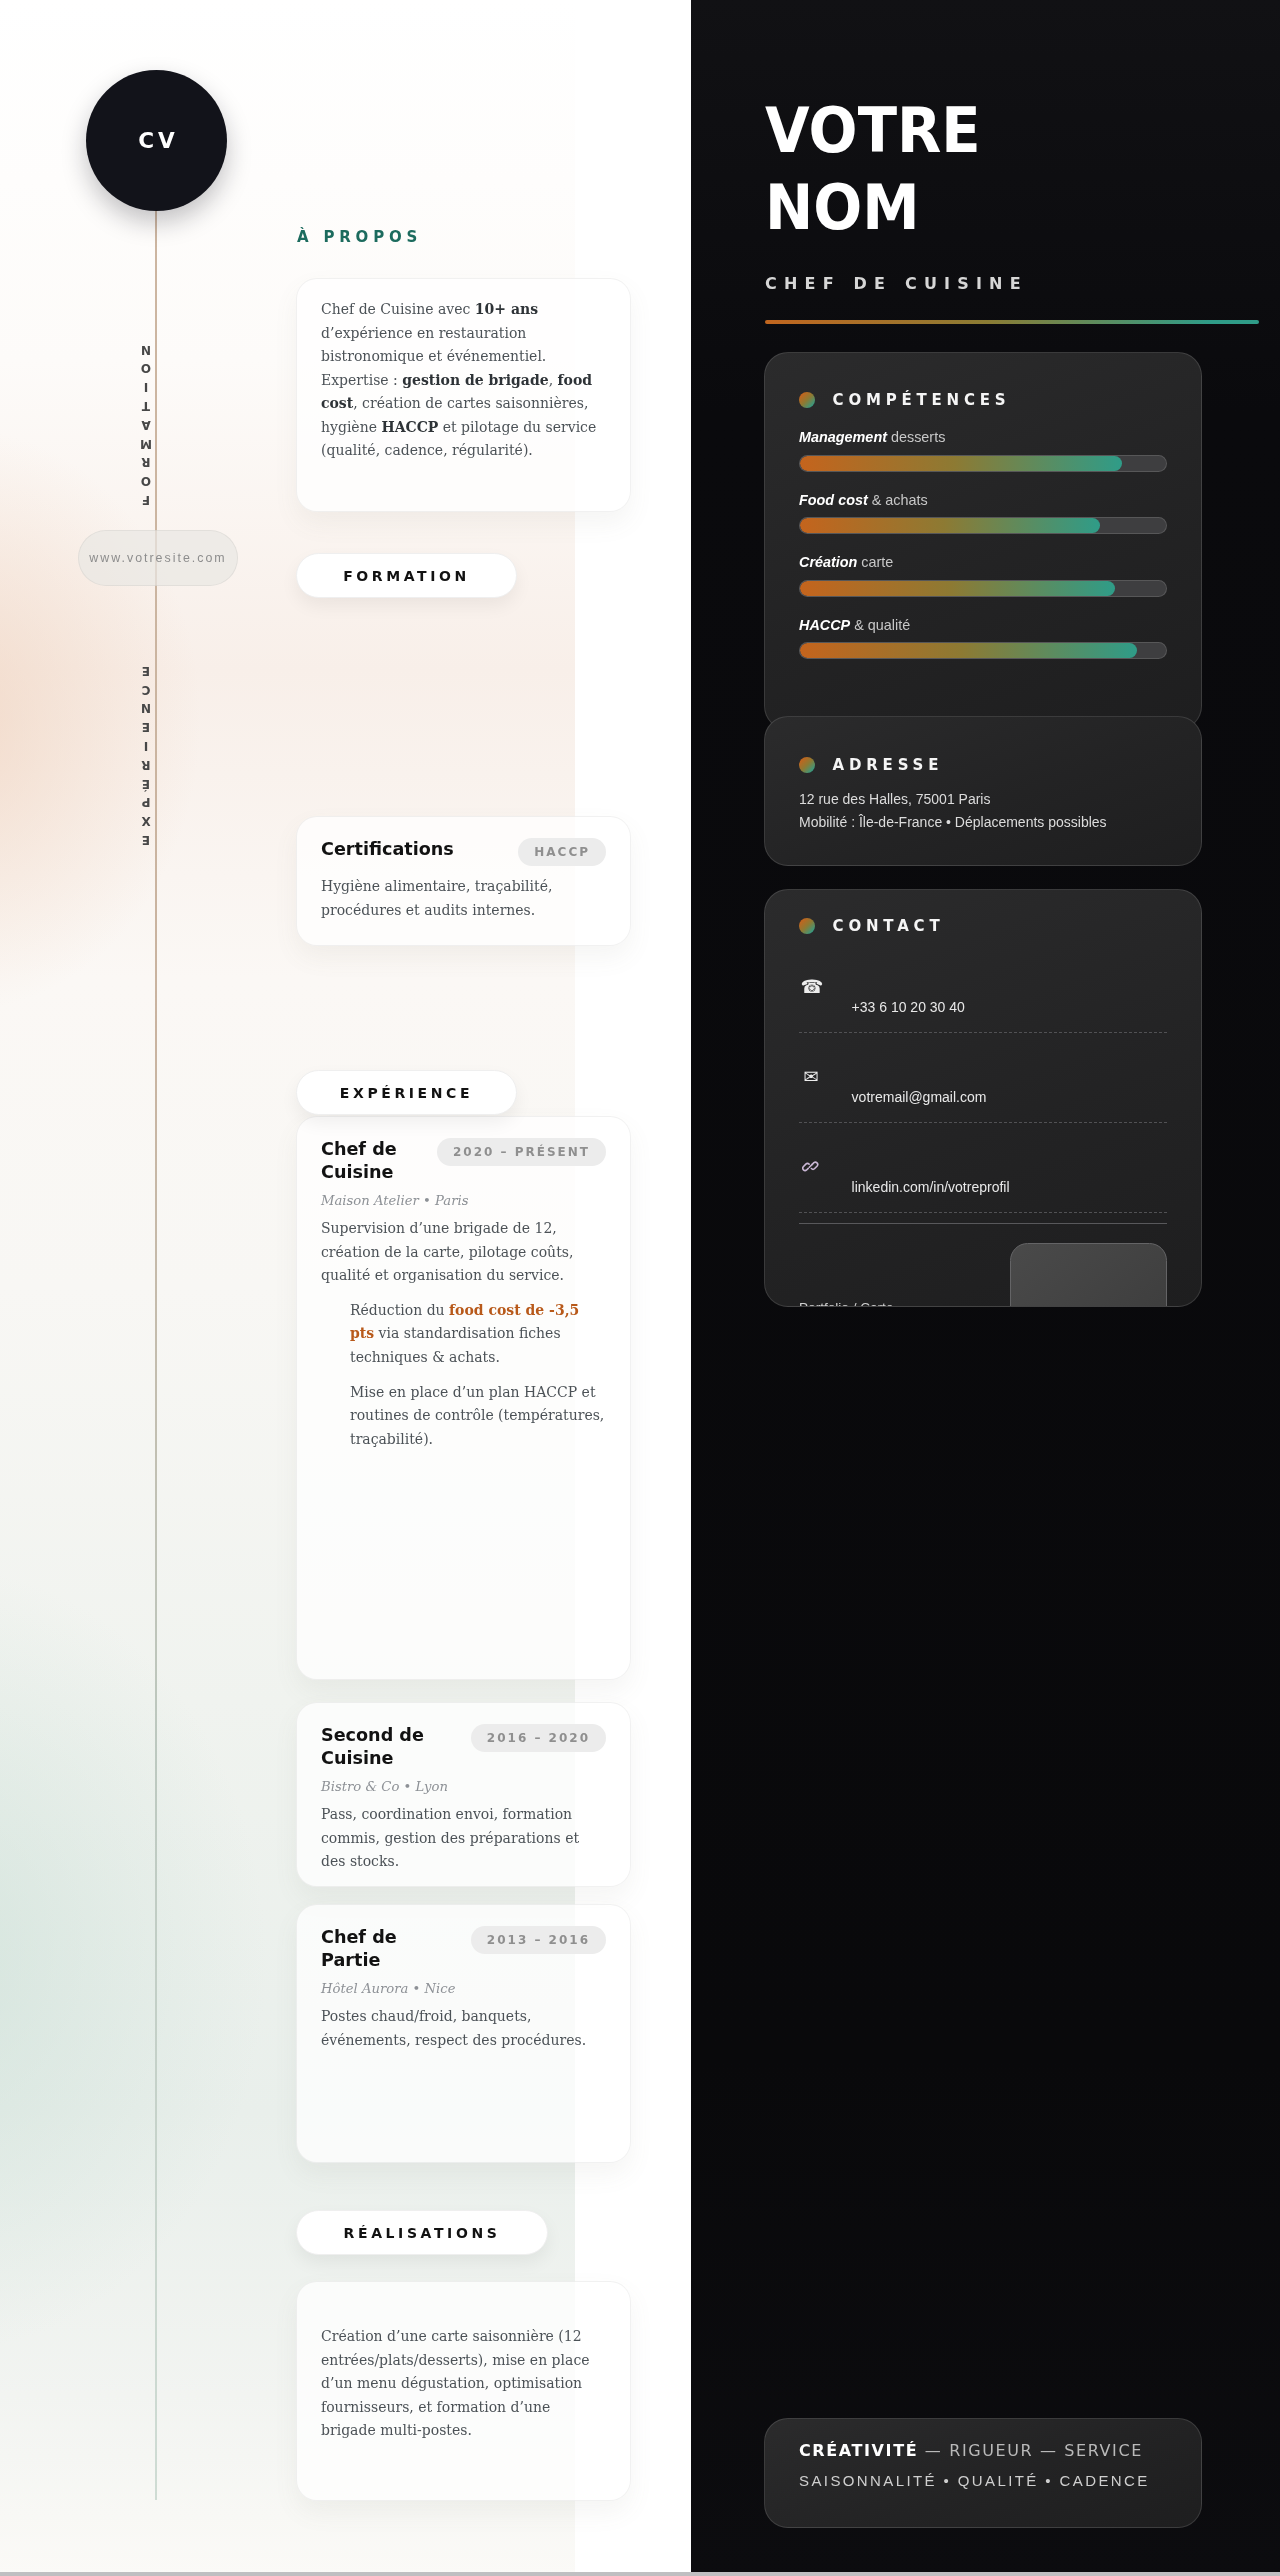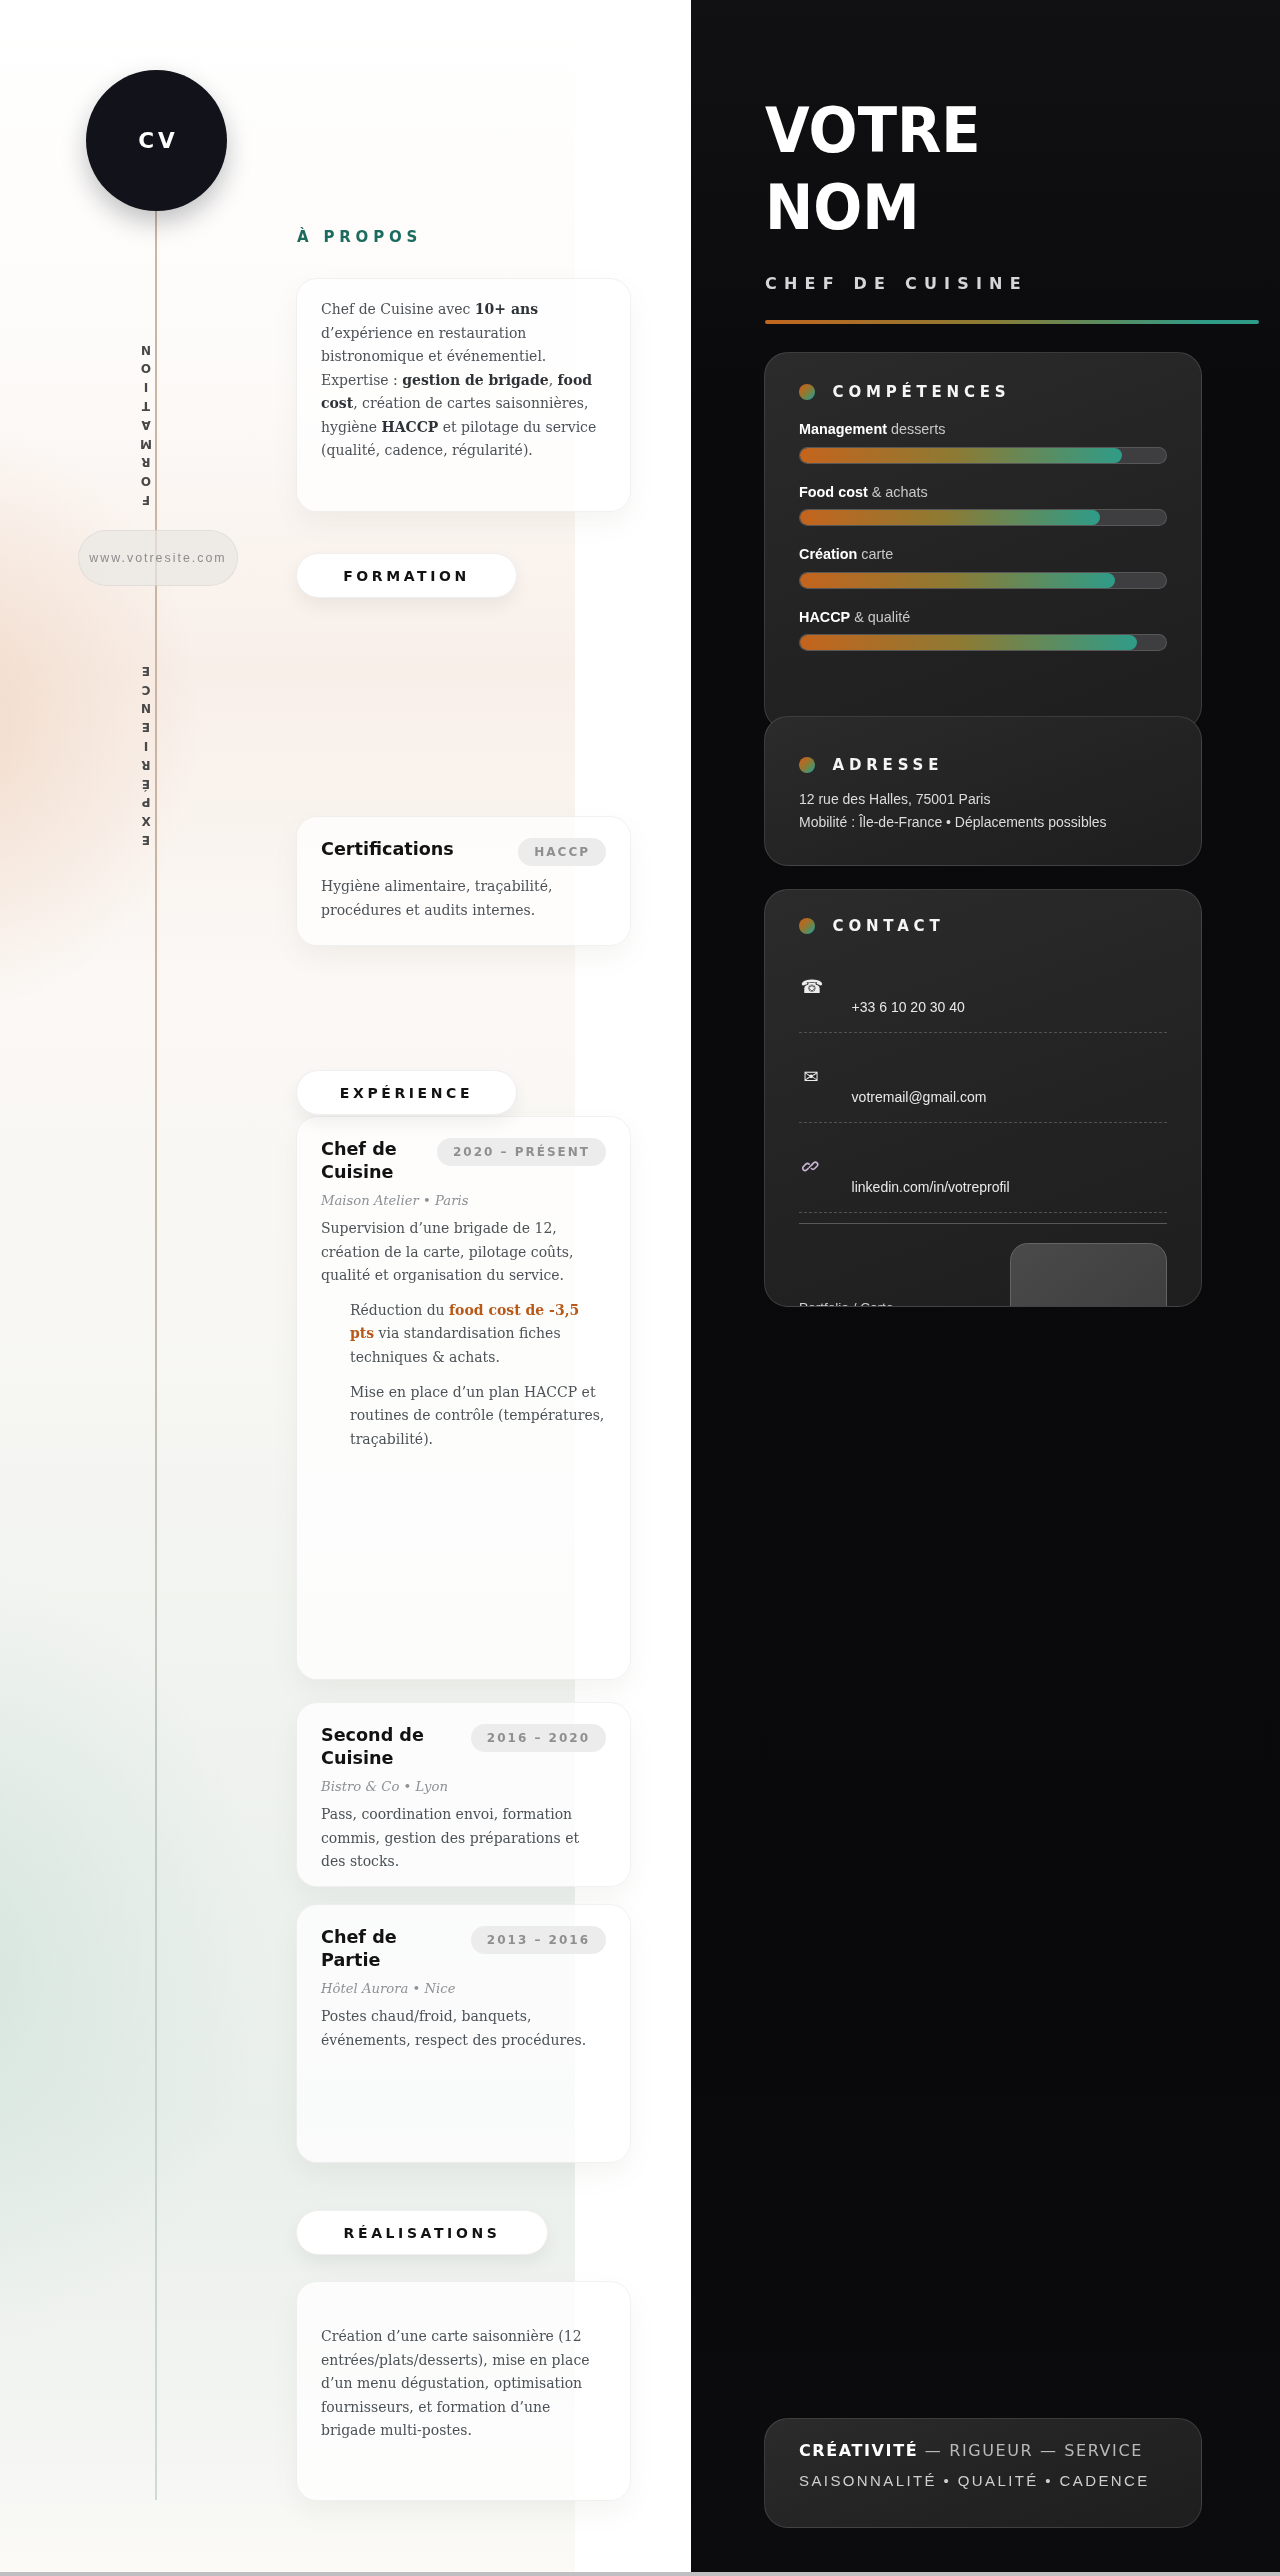--- a/index.html
+++ b/index.html
@@ -82,24 +82,24 @@
 
   .dcard{position:absolute;left:73px;width:438px;box-sizing:border-box;border-radius:24px;
     background:linear-gradient(160deg,#2b2b2c 0%,#232324 55%,#1e1e1f 100%);
     border:0.8px solid rgba(255,255,255,0.12);overflow:hidden;}
   .dcard-title{display:flex;align-items:center;gap:17.6px;}
   .dot{width:16px;height:16px;border-radius:50%;flex:0 0 auto;
     background:linear-gradient(135deg,#c4641d 15%,#8d7a33 50%,#2f9c88 88%);}
   .dcard-title h3{margin:0;color:#f5f5f5;font-size:15px;font-weight:700;letter-spacing:4.8px;
     font-family:"DejaVu Sans",sans-serif;}
 
-  .comp-card{top:352px;height:378px;padding:30px 34px;}
+  .comp-card{top:352px;height:378px;padding:38px 34px;}
   .skill{margin-top:20px;}
   .skill-label{font-size:14.4px;color:#c8c8c8;}
-  .skill-label .seg-b{color:#ffffff;}
+  .skill-label .seg-b{color:#ffffff;font-style:italic;}
   .bar{margin-top:9.6px;height:15px;border-radius:799px;background:#3e3e40;
     border:0.8px solid rgba(255,255,255,0.13);overflow:hidden;}
   .bar-fill{height:100%;border-radius:799px;
     background:linear-gradient(90deg,#c4641d,#8d7a33 48%,#2f9c88 100%);}
 
   .addr-card{top:716px;height:150px;padding:39px 34px;}
   .addr-lines{margin-top:14.4px;font-size:14px;color:#dcdcdc;line-height:1.62;}
 
   .contact-card{top:889px;height:418px;padding:27px 34px;}
   .c-rows{margin-top:8px;}

